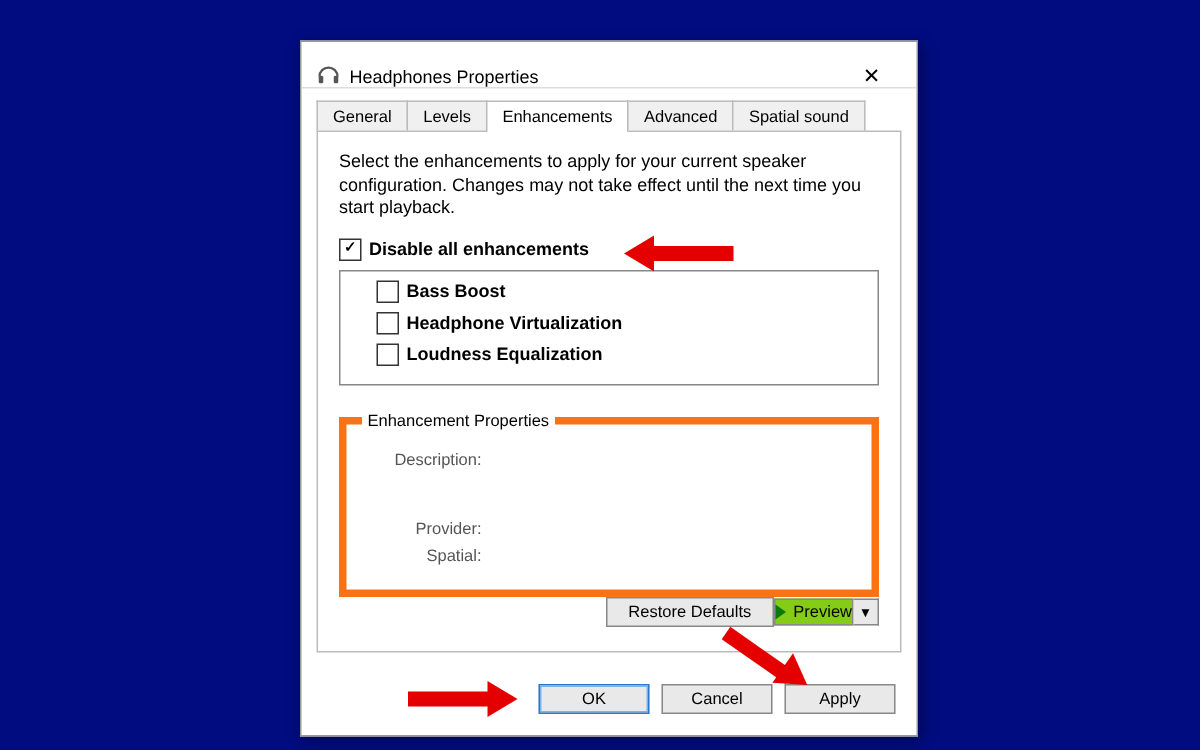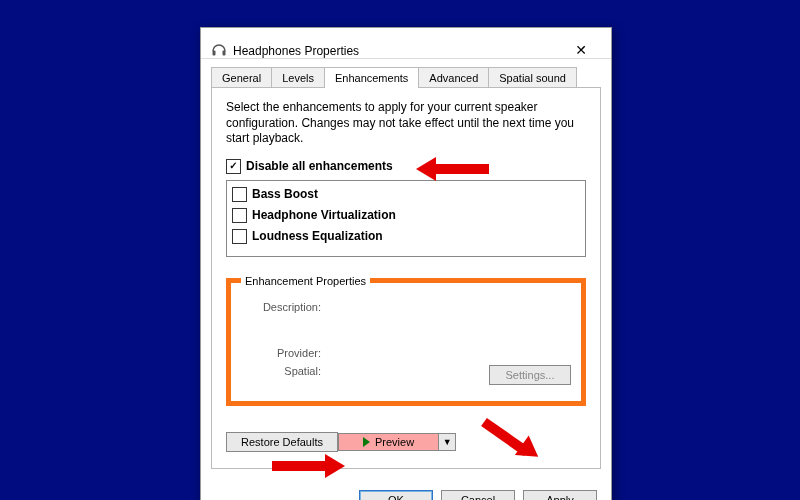--- a/index.html
+++ b/index.html
@@ -68,49 +68,49 @@
     width: 13px; height: 13px;
     border: 1px solid #333;
     margin-right: 5px;
     display: inline-flex;
     align-items: center; justify-content: center;
     font-size: 10px; line-height: 1;
   }
   .chk.checked::after { content: "✓"; }
   .enh-list {
     border: 1px solid #888;
-    padding: 6px 5px;
+    padding: 6px 24px;
     margin-bottom: 18px;
   }
   fieldset.props {
     border: 5px solid #f97316;
     padding: 8px 10px 10px 10px;
     margin: 0;
   }
   fieldset.props legend { font-size: 11px; padding: 0 4px; }
   .prop-row { display: flex; margin: 6px 0; font-size: 11px; color: #555; }
   .prop-row .lbl { width: 80px; text-align: right; padding-right: 10px; }
   .btn {
     border: 1px solid #888;
     background: #e9e9e9;
     padding: 3px 0;
     font-size: 11px;
     text-align: center;
     display: inline-block;
     min-width: 70px;
   }
   .btn.settings { float: right; color: #888; width: 80px; }
-  .restore-row { margin: 26px 0 6px 0; display: flex; justify-content: flex-start; align-items: center; }
+  .restore-row { margin: 0 0 6px 0; display: flex; justify-content: flex-end; align-items: center; }
   .preview-wrap { display: flex; align-items: stretch; }
   .preview-btn {
     border: 1px solid #888;
-    background: #fca5a5;
+    background: #84cc16;
     font-size: 11px;
     display: inline-flex; align-items: center;
-    padding: 2px 24px;
+    padding: 2px 0;
   }
   .preview-btn .tri {
     width: 0; height: 0;
     border-left: 7px solid #0a7a0a;
     border-top: 5px solid transparent;
     border-bottom: 5px solid transparent;
     margin-right: 5px;
   }
   .dd { border: 1px solid #888; border-left: none; background: #e9e9e9; width: 16px; display: inline-flex; align-items: center; justify-content: center; font-size: 9px; }
   .dlg-buttons {
@@ -203,21 +203,20 @@
         <span></span>
       </div>
       <div style="height:22px"></div>
       <div class="prop-row">
         <span class="lbl">Provider:</span>
         <span></span>
       </div>
       <div class="prop-row">
         <span class="lbl">Spatial:</span>
         <span style="flex:1"></span>
-        <span class="btn settings">Settings...</span>
       </div>
     </fieldset>
 
     <div class="restore-row">
       <span class="btn" style="width:110px">Restore Defaults</span>
       <span class="preview-wrap">
         <span class="preview-btn">
           <span class="tri"></span>
           <span>Preview</span>
         </span>

